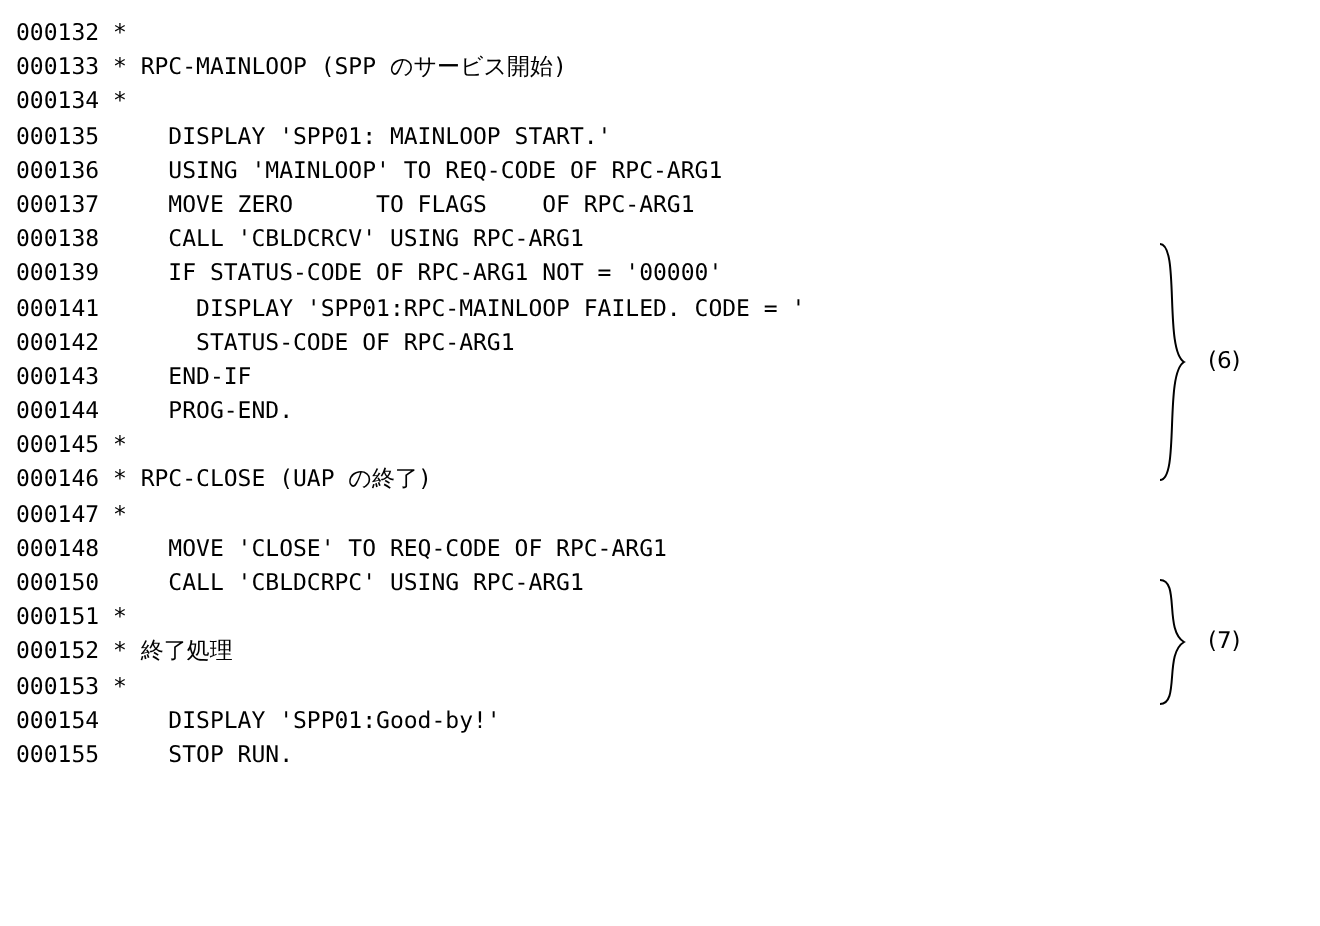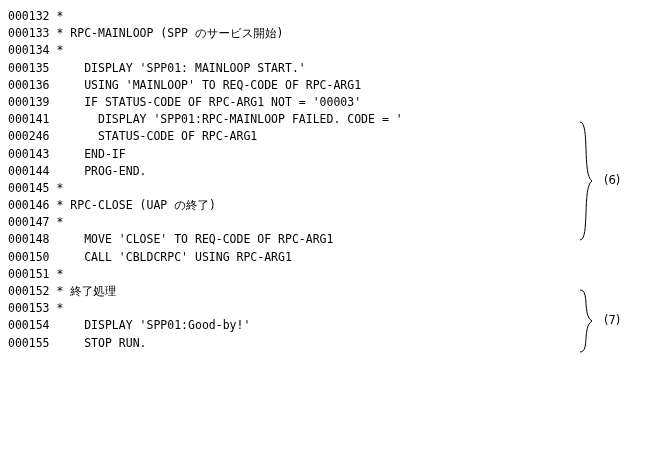--- a/index.html
+++ b/index.html
@@ -52,23 +52,25 @@
 </style>
 </head>
 <body>
 
 <div id="listing">
     <div class="code-line"><span class="num">000132</span> <span class="txt">*</span></div>
     <div class="code-line"><span class="num">000133</span> <span class="txt">* RPC-MAINLOOP (SPP のサービス開始)</span></div>
     <div class="code-line"><span class="num">000134</span> <span class="txt">*</span></div>
     <div class="code-line"><span class="num">000135</span> <span class="txt">    DISPLAY 'SPP01: MAINLOOP START.'</span></div>
     <div class="code-line"><span class="num">000136</span> <span class="txt">    USING 'MAINLOOP' TO REQ-CODE OF RPC-ARG1</span></div>
-    <div class="code-line"><span class="num">000139</span> <span class="txt">    IF STATUS-CODE OF RPC-ARG1 NOT = '00003'</span></div>
+    <div class="code-line"><span class="num">000137</span> <span class="txt">    MOVE ZERO      TO FLAGS    OF RPC-ARG1</span></div>
+    <div class="code-line"><span class="num">000138</span> <span class="txt">    CALL 'CBLDCRCV' USING RPC-ARG1</span></div>
+    <div class="code-line"><span class="num">000139</span> <span class="txt">    IF STATUS-CODE OF RPC-ARG1 NOT = '00000'</span></div>
     <div class="code-line"><span class="num">000141</span> <span class="txt">      DISPLAY 'SPP01:RPC-MAINLOOP FAILED. CODE = '</span></div>
-    <div class="code-line"><span class="num">000246</span> <span class="txt">      STATUS-CODE OF RPC-ARG1</span></div>
+    <div class="code-line"><span class="num">000142</span> <span class="txt">      STATUS-CODE OF RPC-ARG1</span></div>
     <div class="code-line"><span class="num">000143</span> <span class="txt">    END-IF</span></div>
     <div class="code-line"><span class="num">000144</span> <span class="txt">    PROG-END.</span></div>
     <div class="code-line"><span class="num">000145</span> <span class="txt">*</span></div>
     <div class="code-line"><span class="num">000146</span> <span class="txt">* RPC-CLOSE (UAP の終了)</span></div>
     <div class="code-line"><span class="num">000147</span> <span class="txt">*</span></div>
     <div class="code-line"><span class="num">000148</span> <span class="txt">    MOVE 'CLOSE' TO REQ-CODE OF RPC-ARG1</span></div>
     <div class="code-line"><span class="num">000150</span> <span class="txt">    CALL 'CBLDCRPC' USING RPC-ARG1</span></div>
     <div class="code-line"><span class="num">000151</span> <span class="txt">*</span></div>
     <div class="code-line"><span class="num">000152</span> <span class="txt">* 終了処理</span></div>
     <div class="code-line"><span class="num">000153</span> <span class="txt">*</span></div>

